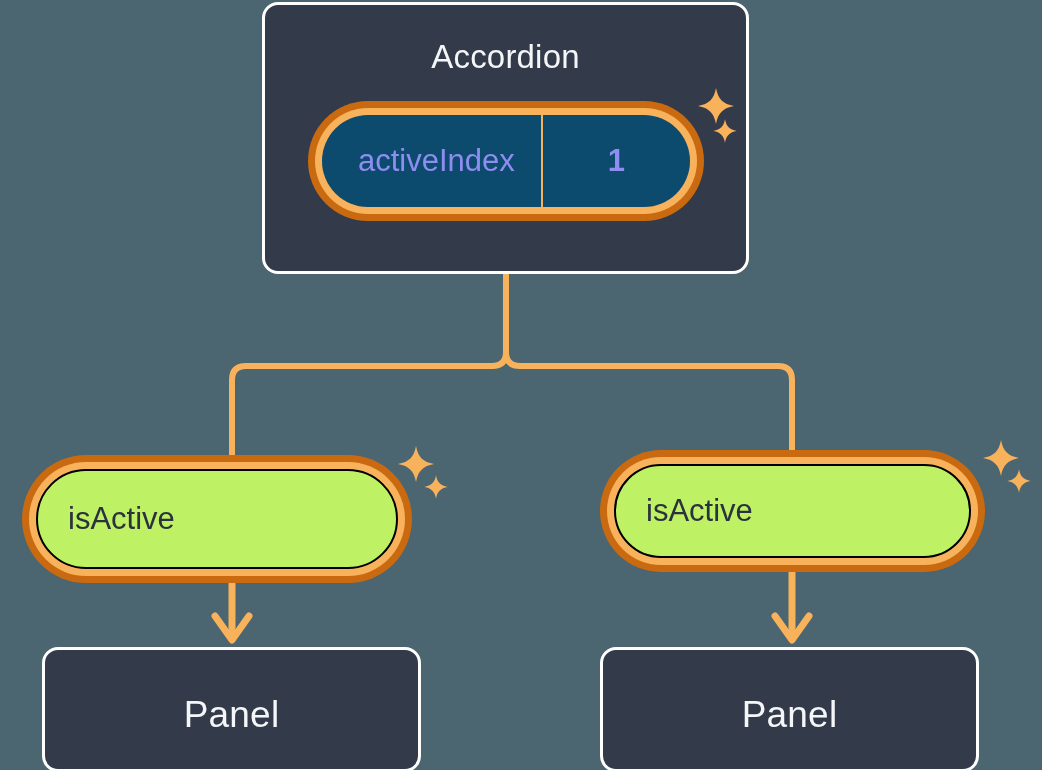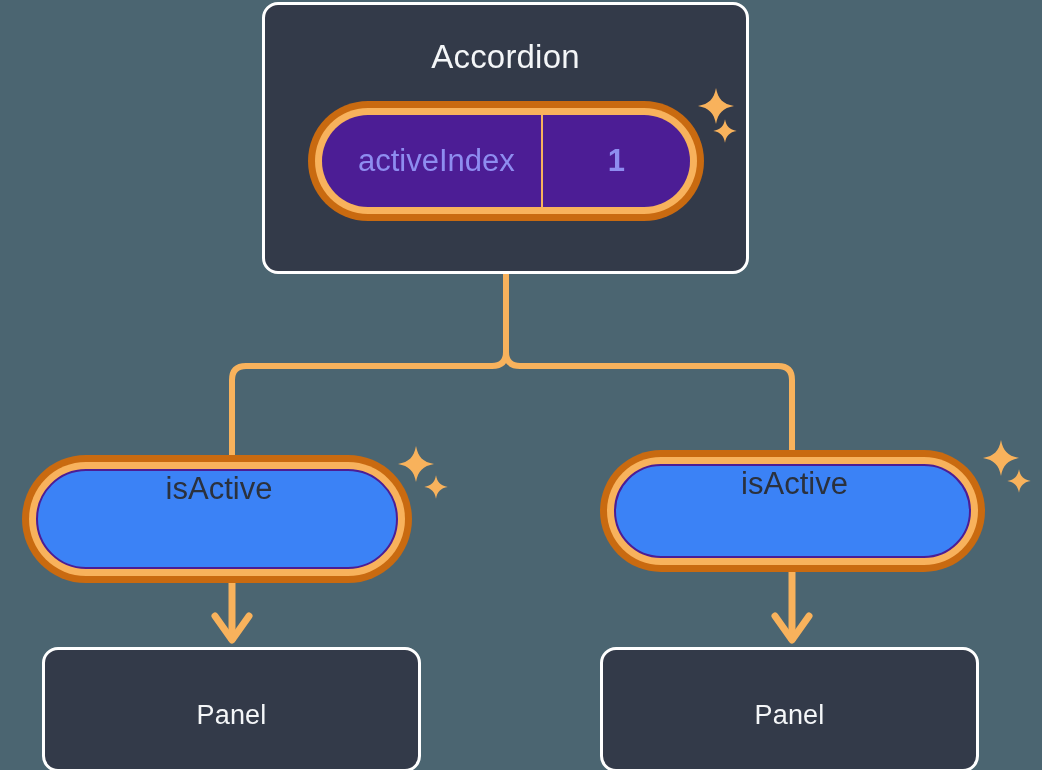--- a/index.html
+++ b/index.html
@@ -60,22 +60,22 @@
   }
   #accordion-card .card-title { top: 33px; }
 
   .panel-card {
     width: 379px;
     height: 125px;
   }
   #panel-left  { left: 42px;  top: 647px; }
   #panel-right { left: 600px; top: 647px; }
   .panel-card .card-title {
-    top: 50px;
-    font-size: 27px;
+    top: 44px;
+    font-size: 37px;
   }
 
   
   .pill {
     position: absolute;
     box-sizing: border-box;
     display: flex;
     align-items: stretch;
     border-radius: 999px;
     
@@ -102,43 +102,42 @@
   .pill-key, .pill-val {
     display: flex;
     align-items: center;
     justify-content: center;
     box-sizing: border-box;
     white-space: nowrap;
   }
 
   
   .pill.dark .pill-body {
-    background: #4c1d95;
+    background: #0c4a6e;
   }
   .pill.dark .pill-key {
     flex: 0 0 auto;
     color: #8e8df0;
     font-size: 31px;
     font-weight: 400;
     padding: 0 26px 0 36px;
   }
   .pill.dark .pill-val {
     flex: 1 1 auto;
     color: #8e8df0;
     font-size: 31px;
     font-weight: 700;
     border-left: 2px solid #f8b25c;
     padding: 0 28px;
   }
 
   
   .pill.filled .pill-body {
-    background: #3b82f6;
-    border: 2px solid #4c1d95;
-    flex-direction: column;
+    background: #bef264;
+    border: 2px solid #000000;
   }
   .pill.filled .pill-key {
     flex: 0 0 auto;
     color: #2b313d;
     font-size: 31px;
     font-weight: 400;
     padding: 0 26px 0 30px;
   }
   .pill.filled .pill-val {
     flex: 1 1 auto;

